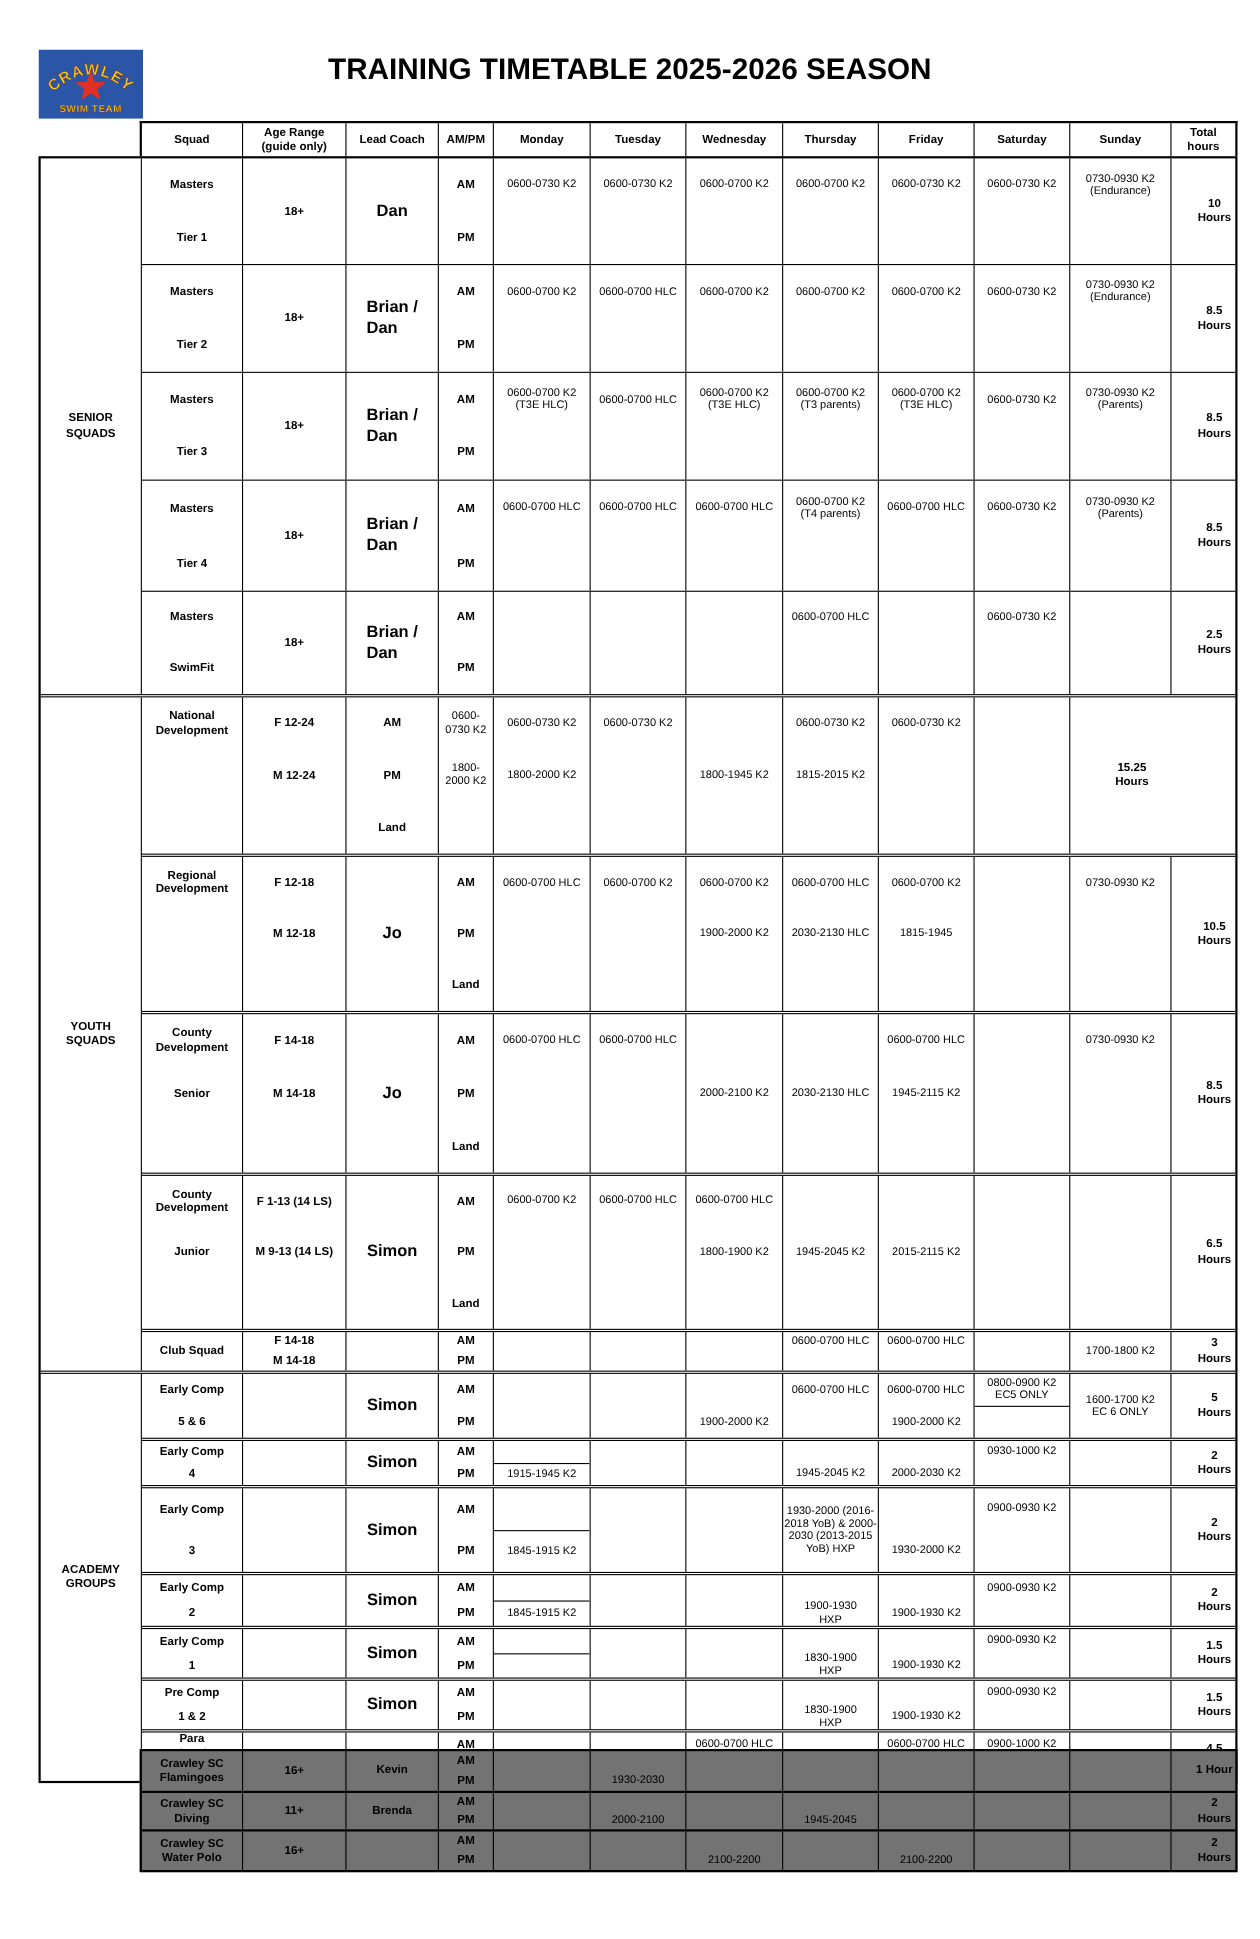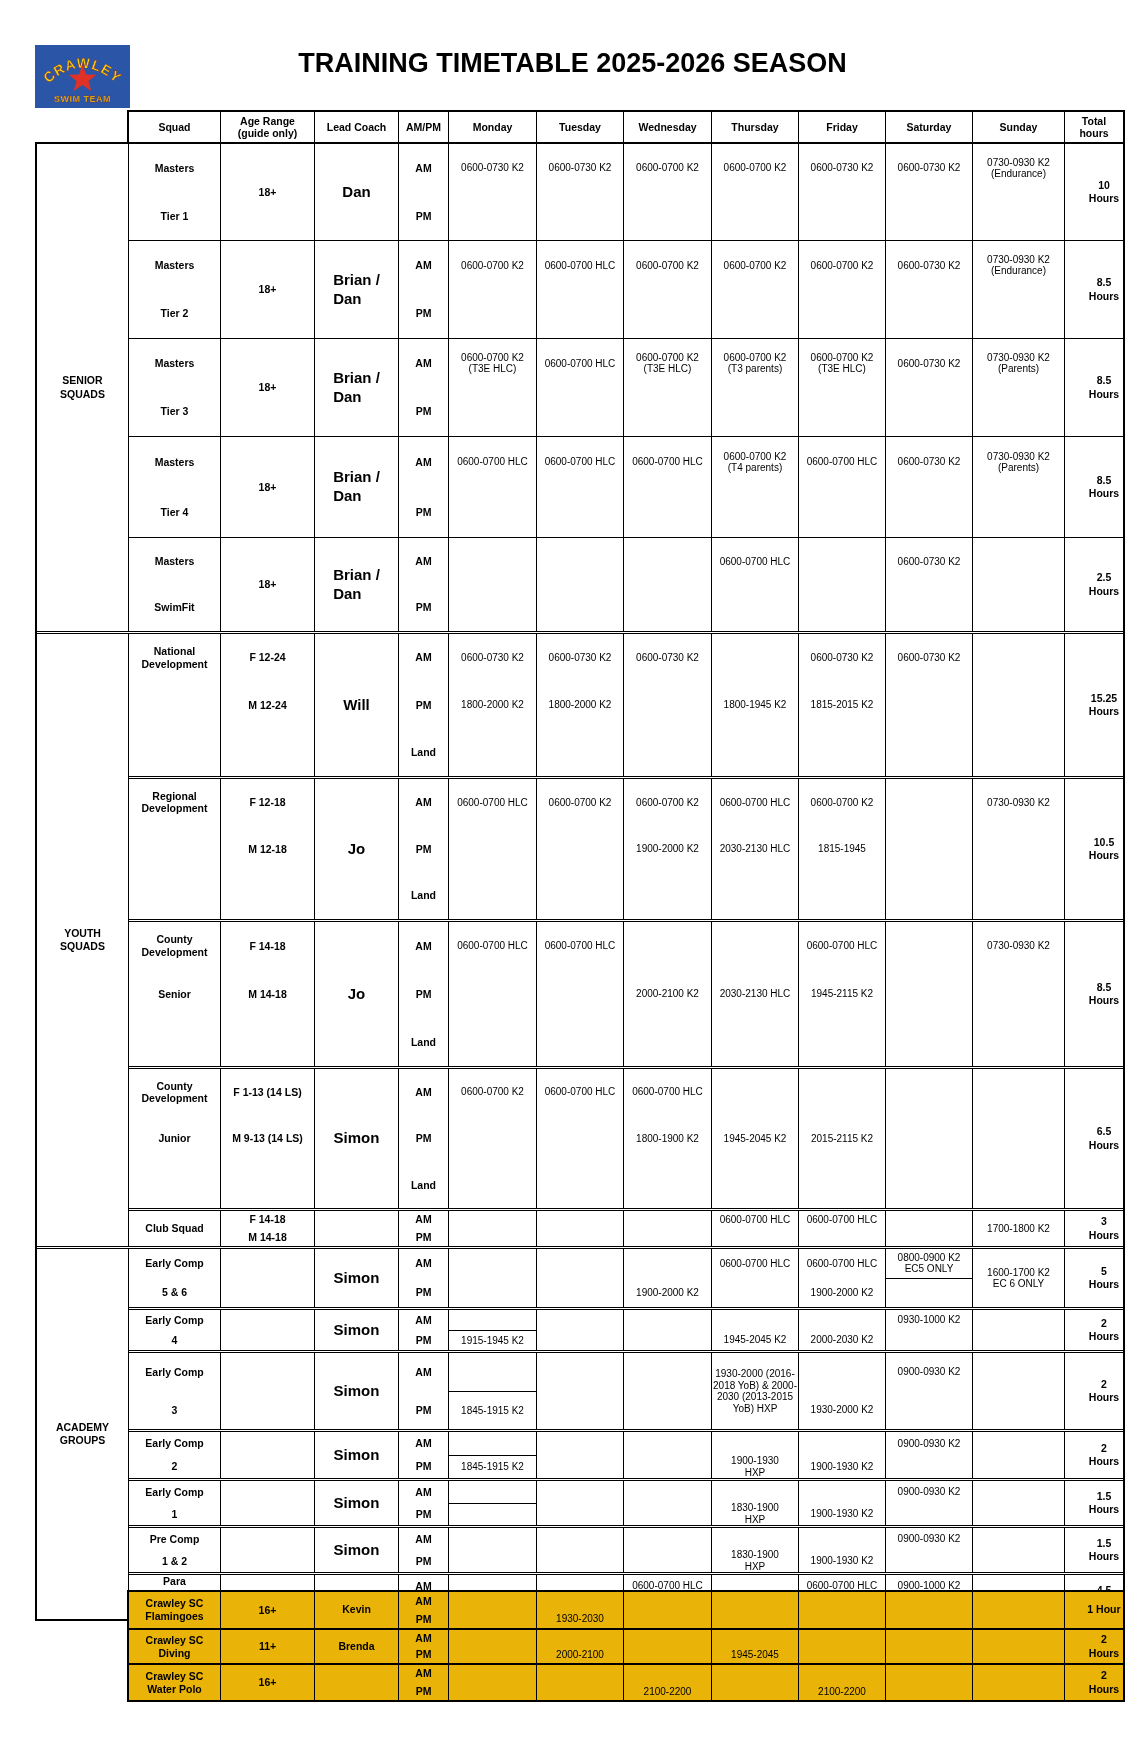--- a/index.html
+++ b/index.html
@@ -34,21 +34,21 @@
   .center-cell{display:flex;align-items:center;justify-content:center;text-align:center;
         font-weight:bold;font-size:10.5px;line-height:1.2;white-space:pre-line;}
   .coach-cell{display:flex;align-items:center;justify-content:center;text-align:left;
         font-weight:bold;font-size:15px;line-height:1.25;white-space:pre-line;}
   .mini-row .coach-cell{font-size:10.5px;}
   .day-cell{display:flex;flex-direction:column;}
   .sub{flex:1;display:flex;align-items:center;justify-content:center;text-align:center;
        font-size:10px;line-height:1.15;white-space:pre-line;padding:0 1px;}
   .total-cell{display:flex;align-items:center;justify-content:center;text-align:center;
        font-weight:bold;font-size:10.5px;line-height:1.25;white-space:pre-line;margin-left:20px;}
-  .mini-table{position:absolute;left:127px;top:1590px;border:2px solid #000;width:max-content;background:#eab308;}
+  .mini-table{position:absolute;left:127px;top:1590px;border:2px solid #000;width:max-content;background:#737373;}
   .mini-table .row + .row{border-top:2px solid #000;}
 </style>
 </head>
 <body>
 
 <div class="page">
 
   <div class="logo-wrap">
     <svg width="95" height="63" viewBox="0 0 95 63" xmlns="http://www.w3.org/2000/svg">
       <rect x="0" y="0" width="95" height="63" fill="#2b55a7"></rect>
@@ -320,21 +320,20 @@
                 <div class="slot">National
 Development</div>
                 <div class="slot"></div>
                 <div class="slot"></div>
               </div>
               <div class="cell slot-cell">
                 <div class="slot">F 12-24</div>
                 <div class="slot">M 12-24</div>
                 <div class="slot"></div>
               </div>
-              <div class="cell coach-cell">Will</div>
               <div class="cell slot-cell">
                 <div class="slot">AM</div>
                 <div class="slot">PM</div>
                 <div class="slot">Land</div>
               </div>
               <div class="cell day-cell">
                 <div class="sub">0600-0730 K2</div>
                 <div class="sub">1800-2000 K2</div>
                 <div class="sub"></div>
               </div>

